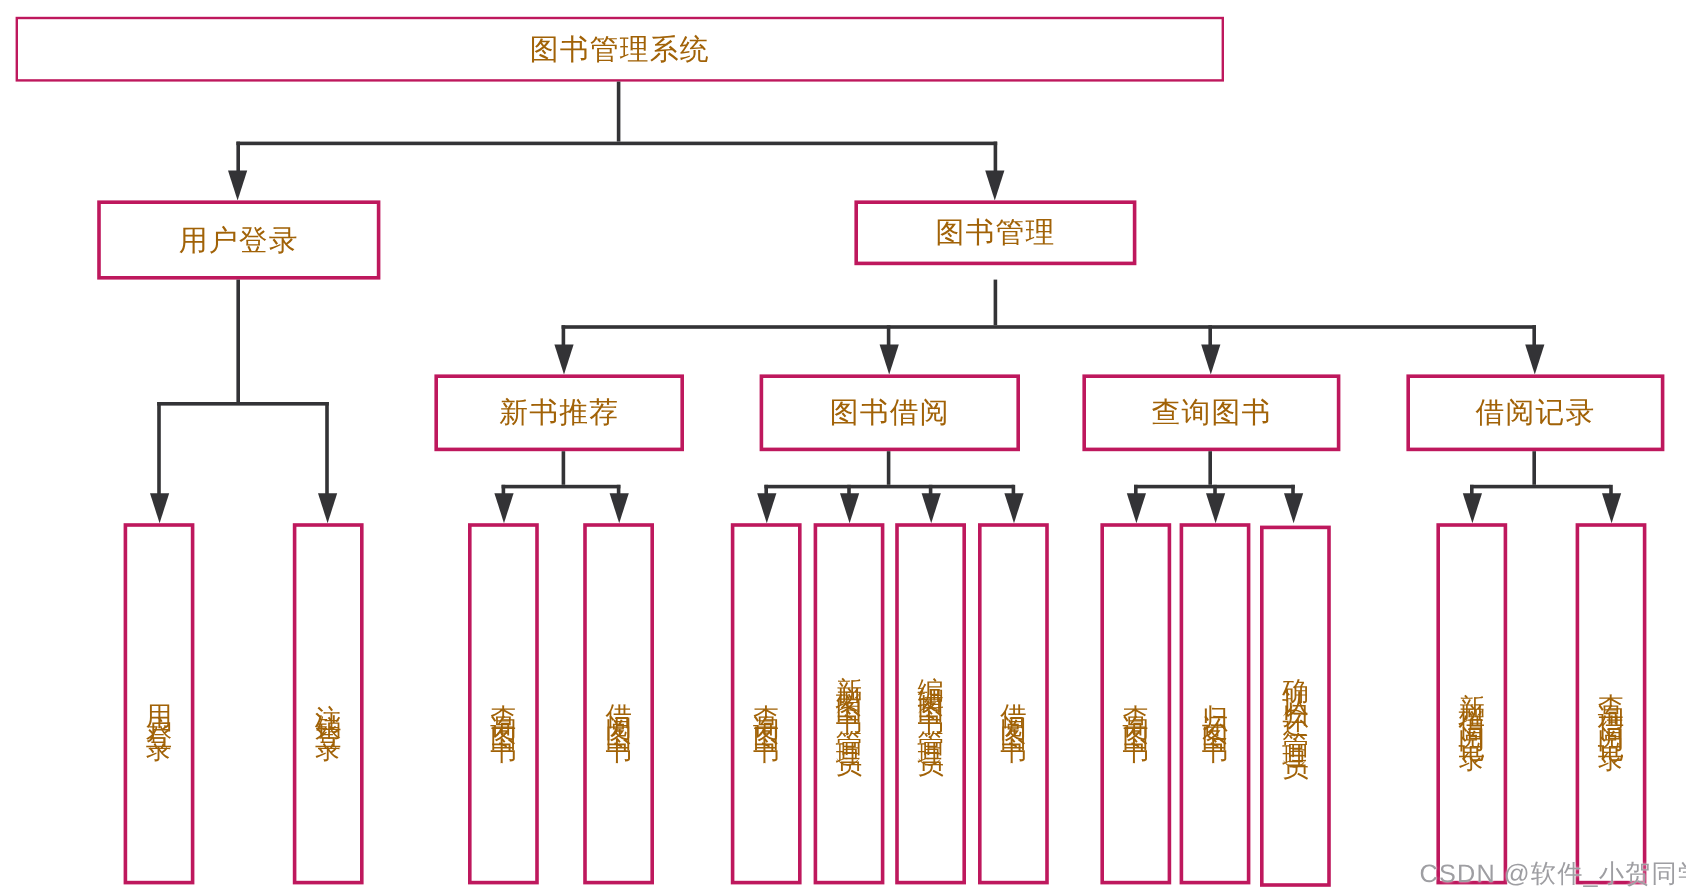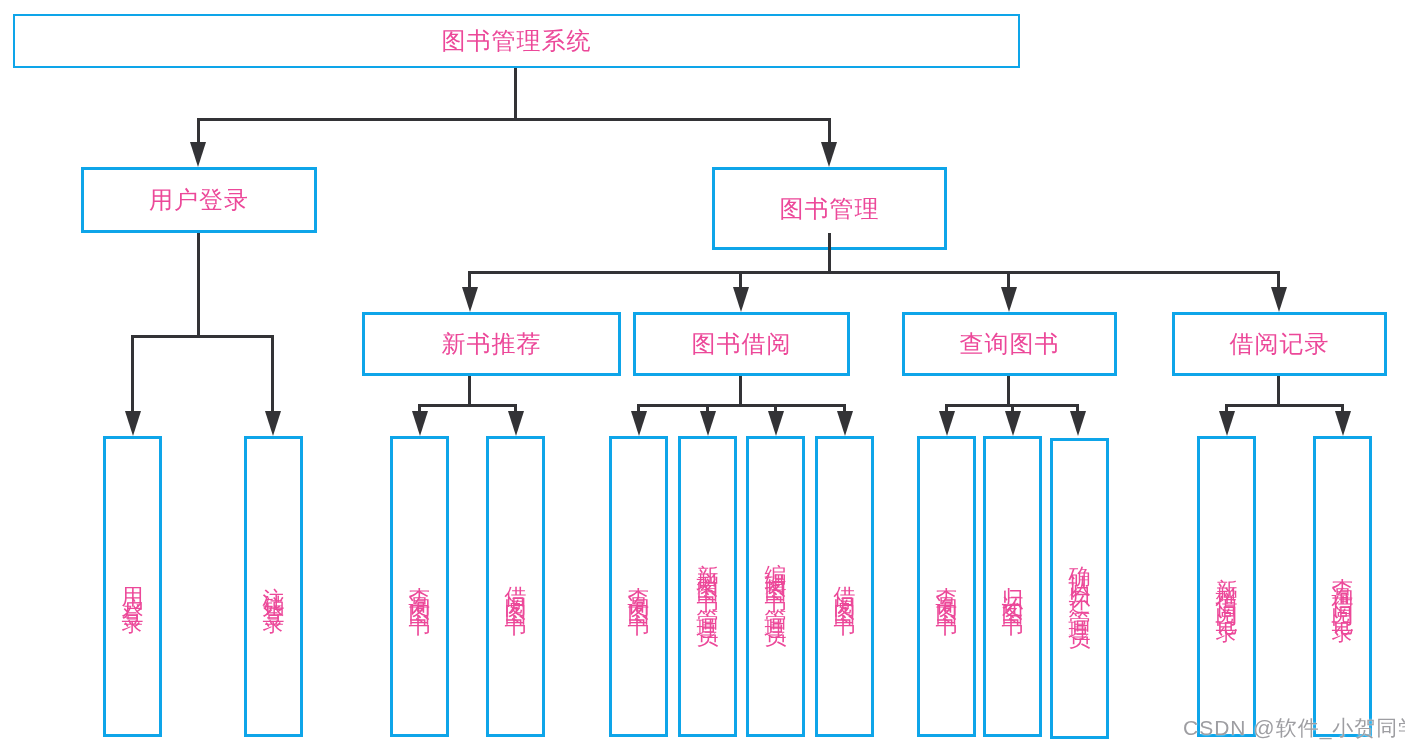--- a/index.html
+++ b/index.html
@@ -7,26 +7,26 @@
     position: relative;
     width: 1405px;
     height: 747px;
     background: #ffffff;
     font-family: "Liberation Sans", "DejaVu Sans", sans-serif;
     overflow: hidden;
   }
   .box {
     position: absolute;
     box-sizing: border-box;
-    border: 3px solid #0ea5e9;
+    border: 3px solid #be185d;
     background: #ffffff;
     display: flex;
     align-items: center;
     justify-content: center;
-    color: #ec4899;
+    color: #a16207;
     font-size: 24px;
     letter-spacing: 1px;
     text-align: center;
   }
   .root-box { border-width: 2px; }
   .leaf {
     writing-mode: vertical-rl;
     text-orientation: mixed;
     font-size: 22px;
     letter-spacing: 9px;
@@ -64,41 +64,41 @@
   <div class="box root-box" style="left:13px; top:14px; width:1007px; height:54px;">图书管理系统</div>
 
   <div class="vline" style="left:514px; top:68px; height:50px;"></div>
   <div class="hline" style="left:197px; top:118px; width:634px;"></div>
   <div class="vline" style="left:197px; top:118px; height:26px;"></div>
   <div class="arrow" style="left:190px; top:142px;"></div>
   <div class="vline" style="left:828px; top:118px; height:26px;"></div>
   <div class="arrow" style="left:821px; top:142px;"></div>
 
   <div class="box" style="left:81px; top:167px; width:236px; height:66px;">用户登录</div>
-  <div class="box" style="left:712px; top:167px; width:235px; height:83px;">图书管理</div>
+  <div class="box" style="left:712px; top:167px; width:235px; height:54px;">图书管理</div>
 
   <div class="vline" style="left:197px; top:233px; height:102px;"></div>
   <div class="hline" style="left:131px; top:335px; width:143px;"></div>
   <div class="vline" style="left:131px; top:335px; height:77px;"></div>
   <div class="arrow" style="left:125px; top:411px;"></div>
   <div class="vline" style="left:271px; top:335px; height:77px;"></div>
   <div class="arrow" style="left:265px; top:411px;"></div>
 
   <div class="vline" style="left:828px; top:233px; height:38px;"></div>
   <div class="hline" style="left:468px; top:271px; width:812px;"></div>
   <div class="vline" style="left:468px; top:271px; height:19px;"></div>
   <div class="arrow" style="left:462px; top:287px;"></div>
   <div class="vline" style="left:739px; top:271px; height:19px;"></div>
   <div class="arrow" style="left:733px; top:287px;"></div>
   <div class="vline" style="left:1007px; top:271px; height:19px;"></div>
   <div class="arrow" style="left:1001px; top:287px;"></div>
   <div class="vline" style="left:1277px; top:271px; height:19px;"></div>
   <div class="arrow" style="left:1271px; top:287px;"></div>
 
-  <div class="box" style="left:362px; top:312px; width:259px; height:64px;">新书推荐</div>
+  <div class="box" style="left:362px; top:312px; width:208px; height:64px;">新书推荐</div>
   <div class="box" style="left:633px; top:312px; width:217px; height:64px;">图书借阅</div>
   <div class="box" style="left:902px; top:312px; width:215px; height:64px;">查询图书</div>
   <div class="box" style="left:1172px; top:312px; width:215px; height:64px;">借阅记录</div>
 
   <div class="vline" style="left:468px; top:376px; height:28px;"></div>
   <div class="hline" style="left:418px; top:404px; width:99px;"></div>
   <div class="vline" style="left:418px; top:404px; height:10px;"></div>
   <div class="arrow" style="left:412px; top:411px;"></div>
   <div class="vline" style="left:514px; top:404px; height:10px;"></div>
   <div class="arrow" style="left:508px; top:411px;"></div>

